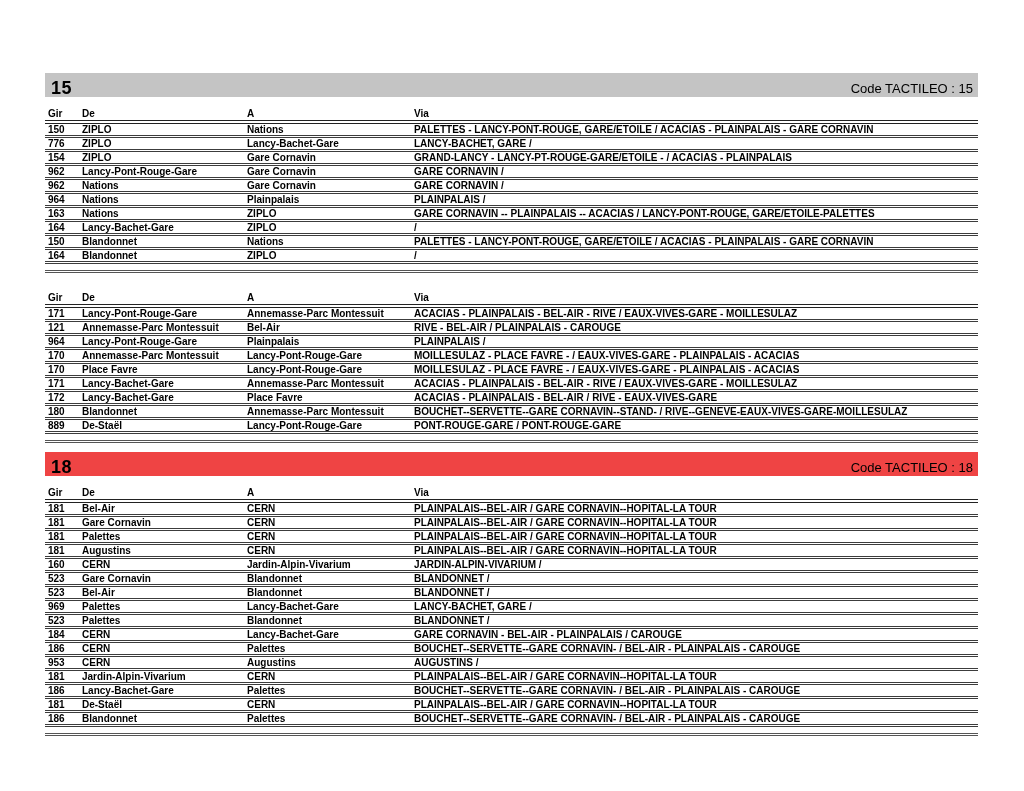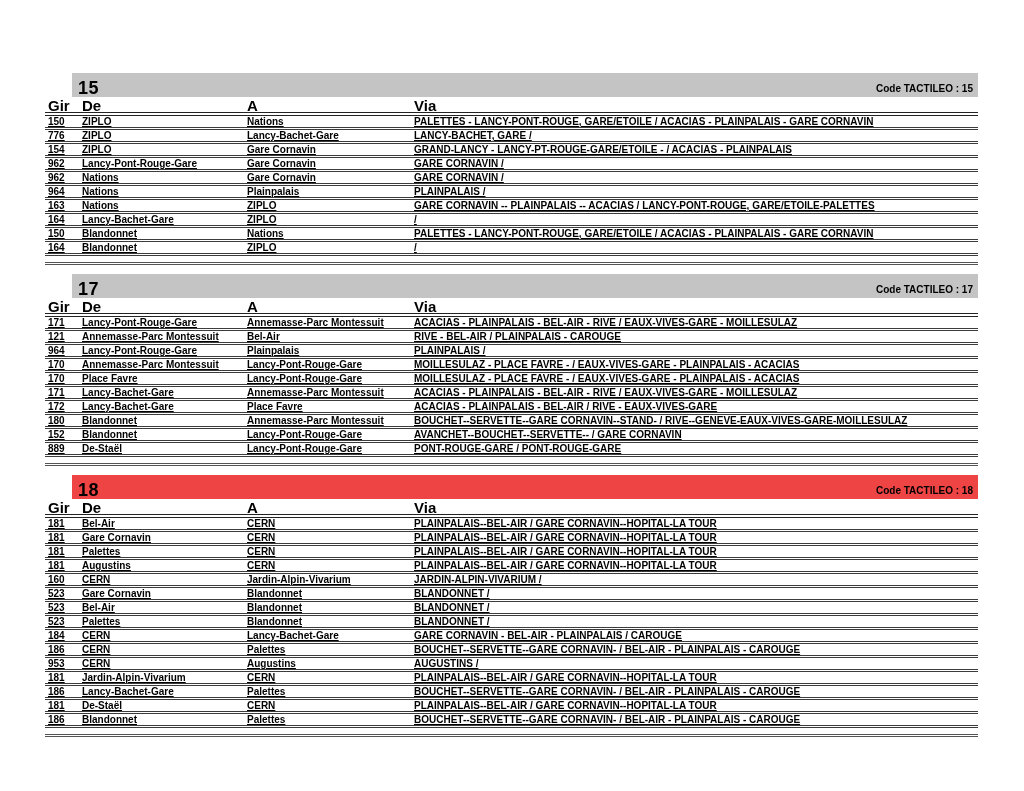--- a/index.html
+++ b/index.html
@@ -7,31 +7,31 @@
   body {
     width:1024px; height:791px; position:relative;
     font-family:"Liberation Sans", sans-serif;
     color:#000;
   }
   .page { position:absolute; left:45px; top:73px; width:933px; }
   .line-section { margin-bottom:9px; }
   .section-bar {
     height:24px; background:#c4c4c4;
     display:flex; align-items:center; justify-content:space-between;
-    padding:7px 5px 0 6px; margin-bottom:1px;margin-left:27px;
+    padding:7px 5px 0 6px; margin-bottom:1px;
   }
   .line-number { font-size:18px; font-weight:bold; letter-spacing:0.5px; }
-  .code-label  { font-size:10px; font-weight:bold; }
+  .code-label  { font-size:13px; font-weight:normal; }
   table { width:100%; border-collapse:collapse; table-layout:fixed; }
   thead th {
-    text-align:left; font-size:15px; font-weight:bold;
-    line-height:11px; padding:2px 0 1px 0;
+    text-align:left; font-size:10px; font-weight:bold;
+    line-height:11px; padding:10px 0 1px 0;
     border-bottom:4px double #222;
   }
-  tbody tr { border-bottom:3px double #3c3c3c;text-decoration:underline; }
+  tbody tr { border-bottom:3px double #3c3c3c; }
   tbody td {
     font-size:10px; font-weight:bold; line-height:10px;
     padding:1px 0 0 0; white-space:nowrap; overflow:hidden;
   }
   .col-0 { width:37px;  padding-left:3px; }
   .col-1 { width:165px; }
   .col-2 { width:167px; }
   .col-3 { width:auto;  }
   .end-rule { border-top:3px double #555; margin-top:6px; height:0; }
 </style>
@@ -114,24 +114,20 @@
               <td class="col-1">Blandonnet</td>
               <td class="col-2">ZIPLO</td>
               <td class="col-3">/</td>
             </tr>
           </tbody>
     </table>
     <div class="end-rule"></div>
   </section>
 
   <section class="line-section">
-    <div class="section-bar" style="background: rgb(196, 196, 196);">
-      <span class="line-number">17</span>
-      <span class="code-label">Code TACTILEO : 17</span>
-    </div>
     <table class="routes-table">
       <thead>
         <tr>
               <th class="col-0">Gir</th>
               <th class="col-1">De</th>
               <th class="col-2">A</th>
               <th class="col-3">Via</th>
             </tr>
       </thead>
       <tbody>
@@ -175,26 +171,20 @@
               <td class="col-0">172</td>
               <td class="col-1">Lancy-Bachet-Gare</td>
               <td class="col-2">Place Favre</td>
               <td class="col-3">ACACIAS - PLAINPALAIS - BEL-AIR / RIVE - EAUX-VIVES-GARE</td>
             </tr>
             <tr>
               <td class="col-0">180</td>
               <td class="col-1">Blandonnet</td>
               <td class="col-2">Annemasse-Parc Montessuit</td>
               <td class="col-3">BOUCHET--SERVETTE--GARE CORNAVIN--STAND- / RIVE--GENEVE-EAUX-VIVES-GARE-MOILLESULAZ</td>
-            </tr>
-            <tr>
-              <td class="col-0">152</td>
-              <td class="col-1">Blandonnet</td>
-              <td class="col-2">Lancy-Pont-Rouge-Gare</td>
-              <td class="col-3">AVANCHET--BOUCHET--SERVETTE-- / GARE CORNAVIN</td>
             </tr>
             <tr>
               <td class="col-0">889</td>
               <td class="col-1">De-Staël</td>
               <td class="col-2">Lancy-Pont-Rouge-Gare</td>
               <td class="col-3">PONT-ROUGE-GARE / PONT-ROUGE-GARE</td>
             </tr>
           </tbody>
     </table>
     <div class="end-rule"></div>
@@ -251,20 +241,26 @@
               <td class="col-2">Blandonnet</td>
               <td class="col-3">BLANDONNET /</td>
             </tr>
             <tr>
               <td class="col-0">523</td>
               <td class="col-1">Bel-Air</td>
               <td class="col-2">Blandonnet</td>
               <td class="col-3">BLANDONNET /</td>
             </tr>
             <tr>
+              <td class="col-0">969</td>
+              <td class="col-1">Palettes</td>
+              <td class="col-2">Lancy-Bachet-Gare</td>
+              <td class="col-3">LANCY-BACHET, GARE /</td>
+            </tr>
+            <tr>
               <td class="col-0">523</td>
               <td class="col-1">Palettes</td>
               <td class="col-2">Blandonnet</td>
               <td class="col-3">BLANDONNET /</td>
             </tr>
             <tr>
               <td class="col-0">184</td>
               <td class="col-1">CERN</td>
               <td class="col-2">Lancy-Bachet-Gare</td>
               <td class="col-3">GARE CORNAVIN - BEL-AIR - PLAINPALAIS / CAROUGE</td>

